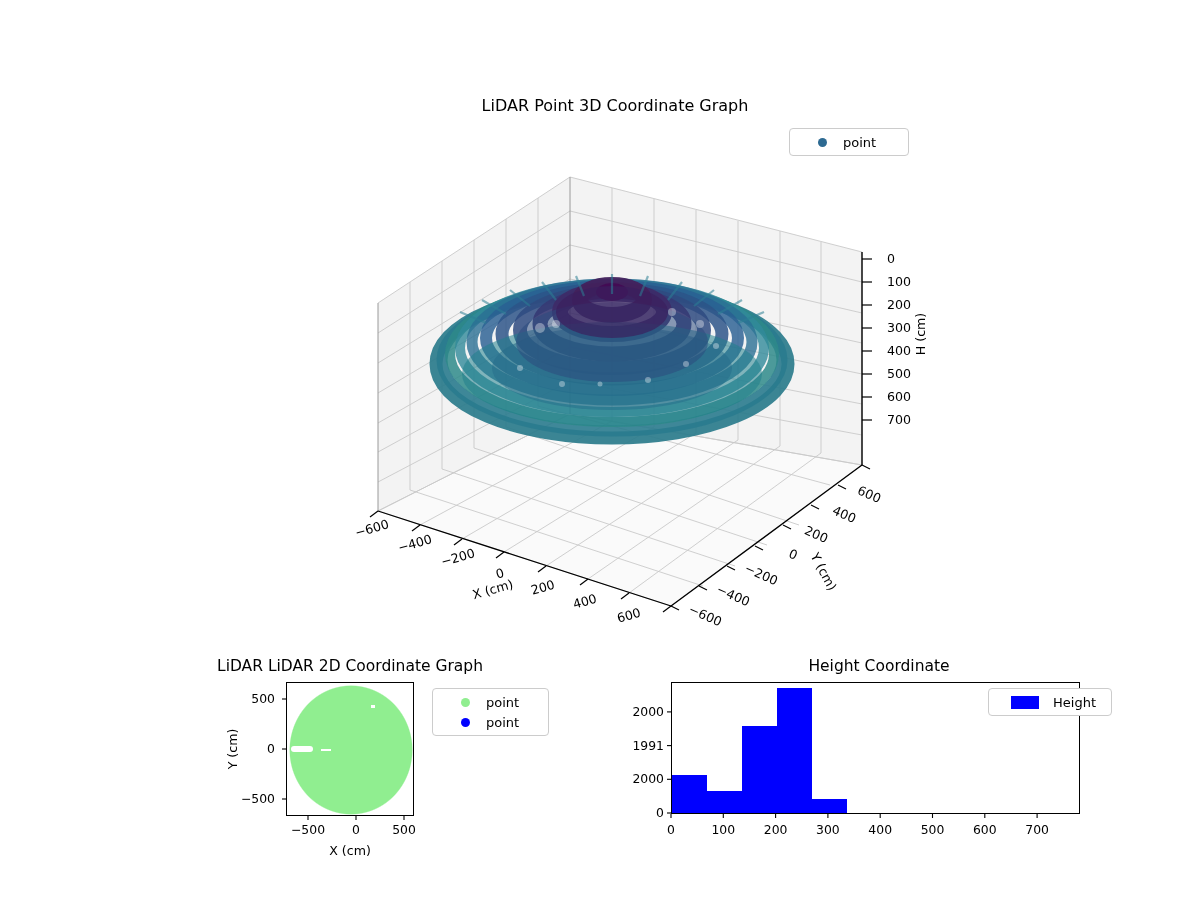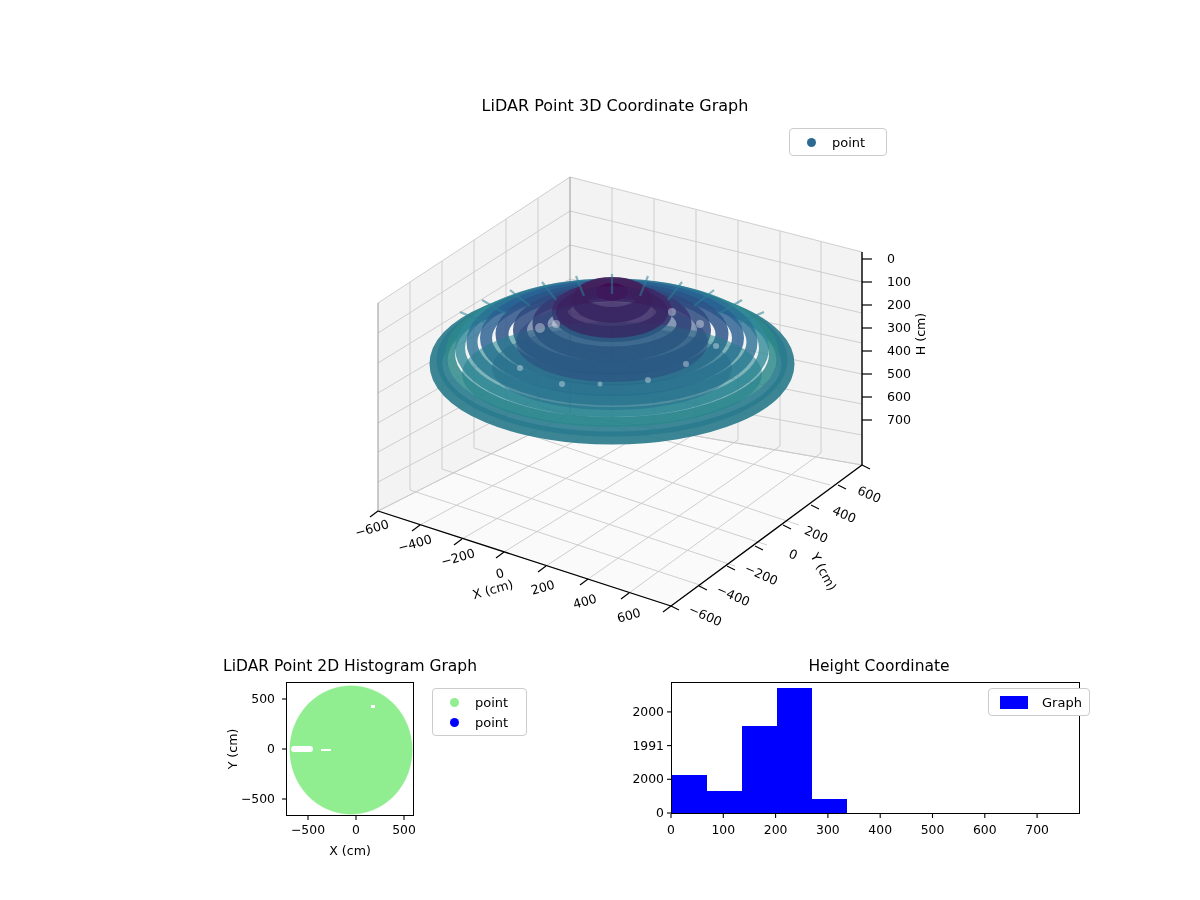--- a/index.html
+++ b/index.html
@@ -32,21 +32,21 @@
   .tick11 { font-size: 12.4px; color: #000; }
   .axlabel { font-size: 12.6px; color: #000; }
 
   
   .legend {
     position: absolute;
     background: #ffffff;
     border: 1px solid #cccccc;
     border-radius: 4px;
     box-shadow: 0 0 0 0 rgba(0,0,0,0);
-    padding: 5px 9px;
+    padding: 5px 20px;
     display: flex;
     flex-direction: column;
     gap: 4px;
   }
   .legend-row {
     display: flex;
     align-items: center;
     gap: 11px;
     height: 16px;
   }
@@ -291,21 +291,21 @@
     <div class="legend" style="left:789px; top:116px; width:78px;">
       <div class="legend-row">
         <span class="legend-dot" style="background:#2d6a92;"></span>
         <span class="legend-label">point</span>
       </div>
     </div>
   </div>
 
   <div>
 
-    <div class="txt subtitle" style="left:350px; top:655px; transform:translate(-50%,-50%);">LiDAR Point 2D Histogram Graph</div>
+    <div class="txt subtitle" style="left:350px; top:655px; transform:translate(-50%,-50%);">LiDAR LiDAR 2D Coordinate Graph</div>
 
     <div class="axes2d" style="left:286px; top:670px; width:128px; height:134px;">
       <div class="blob" style="left:2px; top:2px; width:124px; height:130px;
                   border-radius:50%;
                   background:
                     radial-gradient(ellipse 62px 65px at 50% 50%, #90ee90 0 98%, rgba(144,238,144,0) 100%);">
       </div>
 
       <div class="blob" style="left:4px; top:63px; width:22px; height:6px; background:#ffffff; border-radius:3px;"></div>
       <div class="blob" style="left:34px; top:66px; width:10px; height:2px; background:#ffffff;"></div>
@@ -391,18 +391,18 @@
     <div class="txt tick11" style="left:775.6px; top:818px; transform:translate(-50%,-50%);">200</div>
     <div class="txt tick11" style="left:827.9px; top:818px; transform:translate(-50%,-50%);">300</div>
     <div class="txt tick11" style="left:880.2px; top:818px; transform:translate(-50%,-50%);">400</div>
     <div class="txt tick11" style="left:932.5px; top:818px; transform:translate(-50%,-50%);">500</div>
     <div class="txt tick11" style="left:984.8px; top:818px; transform:translate(-50%,-50%);">600</div>
     <div class="txt tick11" style="left:1037.1px;top:818px; transform:translate(-50%,-50%);">700</div>
 
     <div class="legend" style="left:988px; top:676px; width:82px;">
       <div class="legend-row">
         <span class="legend-patch" style="background:#0000ff;"></span>
-        <span class="legend-label">Graph</span>
+        <span class="legend-label">Height</span>
       </div>
     </div>
   </div>
 
 </div>
 
 </body></html>

